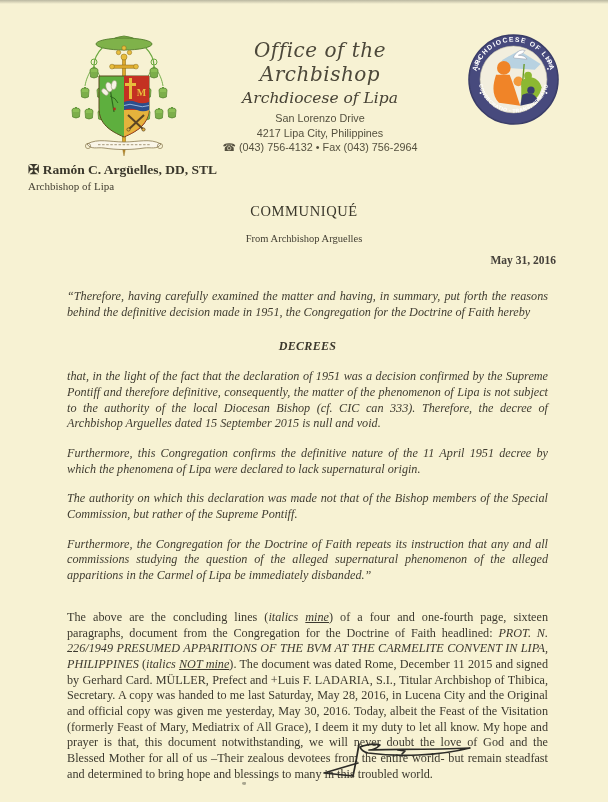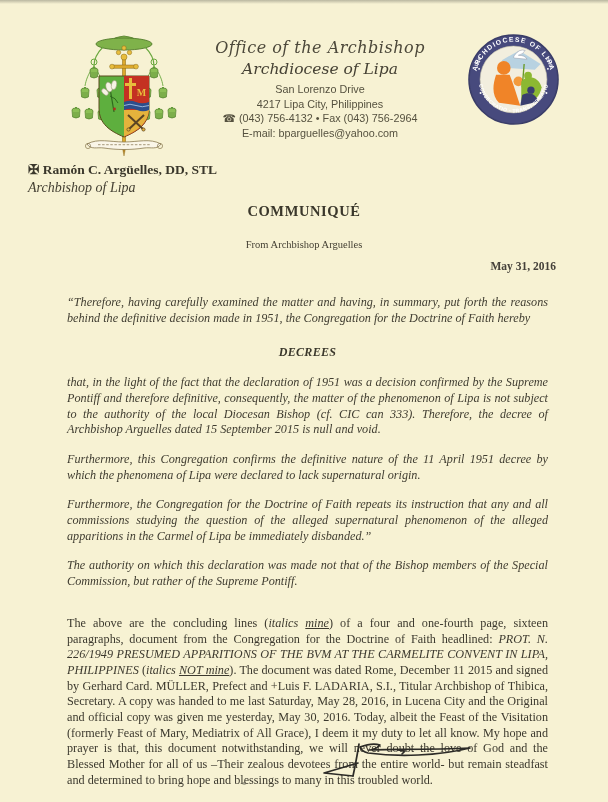--- a/index.html
+++ b/index.html
@@ -15,40 +15,40 @@
   .page::before {
     content: ""; position: absolute; left: 0; top: 0; right: 0; height: 4px;
     background: linear-gradient(#aaa893, rgba(247,242,211,0)); opacity: .8;
   }
 
   
   .arms { position: absolute; left: 58px; top: 30px; }
   .hq   { position: absolute; left: 192px; top: 38px; width: 256px; text-align: center; }
   .hq-office {
     font-family: "DejaVu Serif", serif; font-style: italic;
-    font-size: 16px; color: #4c483a; letter-spacing: .5px;
+    font-size: 20px; color: #4c483a; letter-spacing: .5px;
   }
   .hq-arch {
     font-family: "DejaVu Serif", serif; font-style: italic;
     font-size: 15.5px; color: #454134; margin-top: 3px;
   }
   .hq-addr {
     font-family: "Liberation Sans", sans-serif;
     font-size: 10.8px; color: #55513f; line-height: 14.5px; margin-top: 4px;
   }
   .seal { position: absolute; left: 467px; top: 33px; }
 
   .sender { position: absolute; left: 28px; top: 161px; }
   .sender-name { font-size: 13.5px; font-weight: bold; color: #3a372b; }
-  .sender-title { font-size: 14px; font-style: italic; color: #454134; margin-top: 2px; }
+  .sender-title { font-size: 11px; color: #454134; margin-top: 2px; }
 
   
   .content { position: absolute; left: 0; top: 203px; width: 608px; }
-  .doc-title { text-align: center; font-size: 14.5px; font-weight: bold; letter-spacing: .6px; color: #3a372b; }
-  .doc-subtitle { text-align: center; font-size: 10.5px; color: #454134; margin-top: 19px; }
+  .doc-title { text-align: center; font-size: 14.5px; font-weight: normal; letter-spacing: .6px; color: #3a372b; }
+  .doc-subtitle { text-align: center; font-size: 10.5px; color: #454134; margin-top: 13px; }
   .doc-date { text-align: right; margin: 10px 52px 0 8px; font-size: 11.5px; font-weight: bold; color: #45413a; }
 
   .bodytext { margin: 23px 60px 0 67px; font-size: 12.2px; line-height: 15.7px; text-align: justify; }
   .bodytext p { margin-bottom: 14px; }
   .quote { font-style: italic; color: #403d31; }
   .decrees {
     text-align: center; font-weight: bold; font-style: italic;
     font-size: 12px; letter-spacing: .3px; margin: 19px 0 17px; color: #3b382c;
   }
   .closing { margin-top: 26px; color: #3c392e; }
@@ -139,21 +139,20 @@
     <line x1="40" y1="114.6" x2="92" y2="114.6" stroke="#9a8a6a" stroke-width="1.4" stroke-dasharray="2.5,1.6" opacity="0.7"></line>
   </svg>
 
   <div class="hq">
     <div class="hq-office">Office of the Archbishop</div>
     <div class="hq-arch">Archdiocese of Lipa</div>
     <div class="hq-addr">
       <div>San Lorenzo Drive</div>
       <div>4217 Lipa City, Philippines</div>
       <div>☎ (043) 756-4132 • Fax (043) 756-2964</div>
-      <div>E-mail:  bparguelles@yahoo.com</div>
     </div>
   </div>
 
   <svg class="seal" width="93" height="93" viewBox="0 0 96 96">
     <circle cx="48" cy="48" r="46" fill="#474a7d" stroke="#3a3d68" stroke-width="1.5"></circle>
     <circle cx="48" cy="48" r="34.5" fill="#f2eede" stroke="#c8c4ae" stroke-width="0.6"></circle>
 
     <path d="M36,28 L54,18 L76,32 L70,38 L40,36 Z" fill="#aecde2" opacity="0.85"></path>
     <path d="M49,23 q5,-7 11,-5 q-2,4 -7,5 q7,0 9,4 l-12,-1 q-3,0 -1,-3 Z" fill="#ffffff" stroke="#8890a0" stroke-width="0.5"></path>
     <circle cx="38" cy="36" r="7" fill="#f08428"></circle>
@@ -191,22 +190,22 @@
   <div class="content">
     <div class="doc-title">COMMUNIQUÉ</div>
     <div class="doc-subtitle">From Archbishop Arguelles</div>
     <div class="doc-date">May 31, 2016</div>
 
     <div class="bodytext">
       <p class="quote">“Therefore, having carefully examined the matter and having, in summary, put forth the reasons behind the definitive decision made in 1951, the Congregation for the Doctrine of Faith hereby</p>
       <p class="decrees">DECREES</p>
       <p class="quote">that, in the light of the fact that the declaration of 1951 was a decision confirmed by the Supreme Pontiff and therefore definitive, consequently, the matter of the phenomenon of Lipa is not subject to the authority of the local Diocesan Bishop (cf. CIC can 333). Therefore, the decree of Archbishop Arguelles dated 15 September 2015 is null and void.</p>
       <p class="quote">Furthermore, this Congregation confirms the definitive nature of the 11 April 1951 decree by which the phenomena of Lipa were declared to lack supernatural origin.</p>
+      <p class="quote">The authority on which this declaration was made not that of the Bishop members of the Special Commission, but rather of the Supreme Pontiff.</p>
       <p class="quote">Furthermore, the Congregation for the Doctrine of Faith repeats its instruction that any and all commissions studying the question of the alleged supernatural phenomenon of the alleged apparitions in the Carmel of Lipa be immediately disbanded.”</p>
-      <p class="quote">The authority on which this declaration was made not that of the Bishop members of the Special Commission, but rather of the Supreme Pontiff.</p>
       <p class="closing"><span>The above are the concluding lines (</span><span class="it">italics </span><span class="it u">mine</span><span>) of a four and one-fourth page, sixteen paragraphs, document from the Congregation for the Doctrine of Faith headlined: </span><span class="it">PROT. N. 226/1949 PRESUMED APPARITIONS OF THE BVM AT THE CARMELITE CONVENT IN LIPA, PHILIPPINES</span><span> (</span><span class="it">italics </span><span class="it u">NOT mine</span><span>). The document was dated Rome, December 11 2015 and signed by Gerhard Card. MÜLLER, Prefect and +Luis F. LADARIA, S.I., Titular Archbishop of Thibica, Secretary. A copy was handed to me last Saturday, May 28, 2016, in Lucena City and the Original and official copy was given me yesterday, May 30, 2016. Today, albeit the Feast of the Visitation (formerly Feast of Mary, Mediatrix of All Grace), I deem it my duty to let all know. My hope and prayer is that, this document notwithstanding, we will never doubt the love of God and the Blessed Mother for all of us –Their zealous devotees from the entire world- but remain steadfast and determined to bring hope and blessings to many in this troubled world.</span></p>
     </div>
   </div>
 
   <svg class="signature" width="190" height="55" viewBox="0 0 190 55">
     <g fill="none" stroke="#2c2b27" stroke-width="1.7" stroke-linecap="round" stroke-linejoin="round">
       <path d="M41,4 C39,16 37,27 35,36"></path>
       <path d="M35,36 L6,33 L40,23"></path>
       <path d="M42,7 C50,4 56,3 62,5 C58,9 54,10 51,10 C70,9 110,10 152,8 C120,16 80,17 50,13 C46,12 43,10 42,7 Z"></path>
       <path d="M80,10 l7,1 l-3,3"></path>

